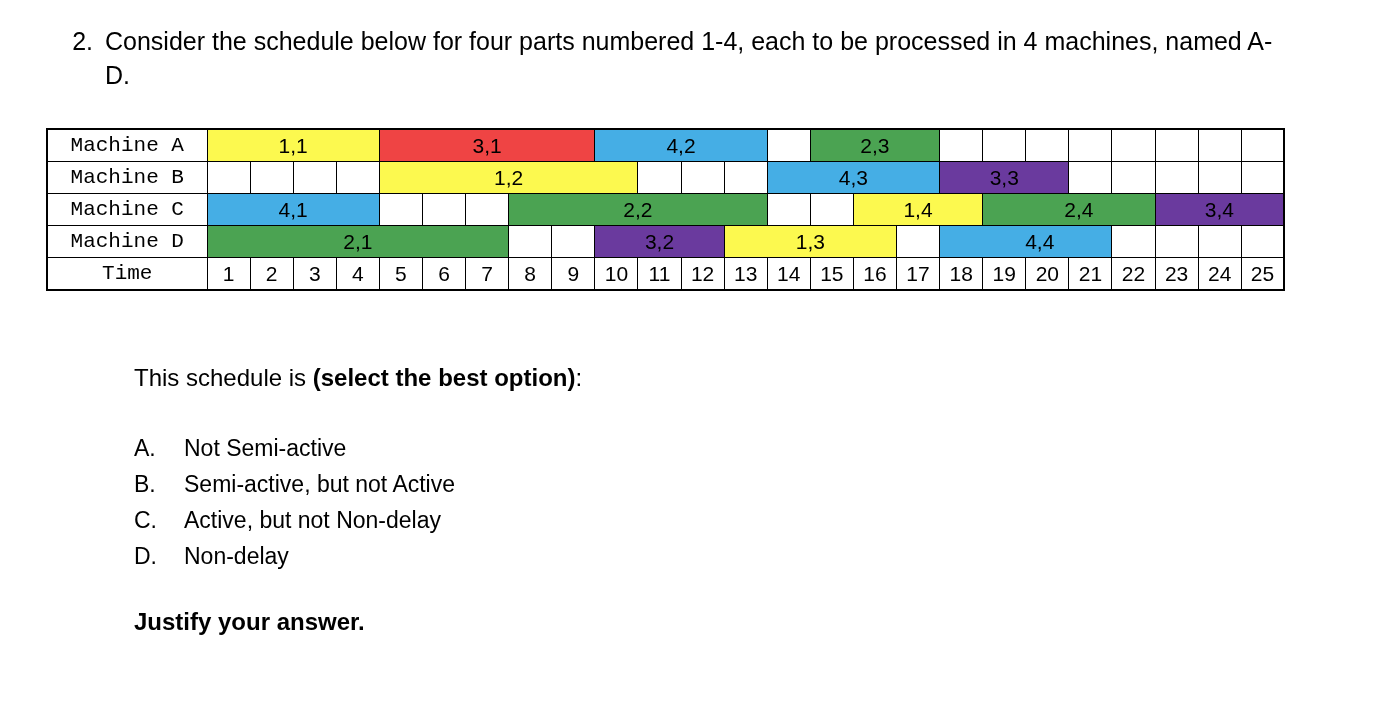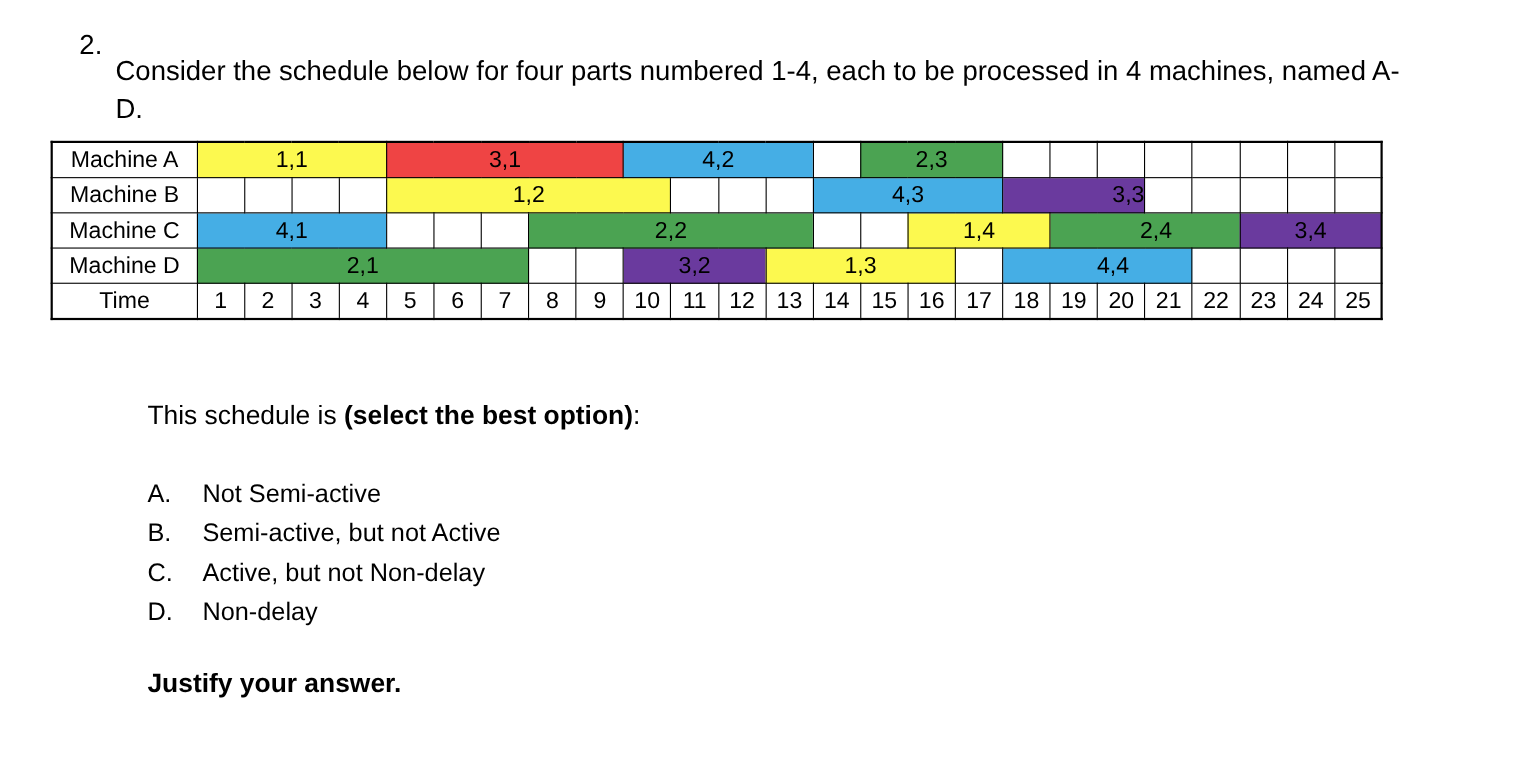--- a/index.html
+++ b/index.html
@@ -31,21 +31,20 @@
     flex: 0 0 45px;
     font-size: 25px;
     line-height: 34px;
     text-align: right;
     padding-right: 12px;
   }
   .q-text {
     font-size: 25px;
     line-height: 34px;
     flex: 1 1 auto;
-    margin-top: 24px;
   }
 
   
   .gantt-wrap {
     position: absolute;
     left: 46px;
     top: 128px;
   }
   table.gantt {
     border-collapse: collapse;
@@ -58,24 +57,25 @@
     padding: 0;
     margin: 0;
     text-align: center;
     vertical-align: middle;
     font-size: 21px;
     line-height: 31px;
     white-space: nowrap;
     background: #ffffff;
   }
   td.machine-label {
-    width: 132px;
+    width: 160px;
     text-align: left;
     padding-left: 7px;
     font-size: 21px;
+    font-family: Liberation Mono, monospace;
   }
   td.slot {
     width: 43.1px;
   }
   td.task {
     font-size: 20px;
   }
   td.time-cell {
     width: 43.1px;
     font-size: 20px;
@@ -150,21 +150,21 @@
           <td class="machine-label">Machine B</td>
           <td class="slot" style="background: rgb(255, 255, 255);"></td>
           <td class="slot" style="background: rgb(255, 255, 255);"></td>
           <td class="slot" style="background: rgb(255, 255, 255);"></td>
           <td class="slot" style="background: rgb(255, 255, 255);"></td>
           <td class="task" colspan="6" style="background: rgb(252, 249, 79);">1,2</td>
           <td class="slot" style="background: rgb(255, 255, 255);"></td>
           <td class="slot" style="background: rgb(255, 255, 255);"></td>
           <td class="slot" style="background: rgb(255, 255, 255);"></td>
           <td class="task" colspan="4" style="background: rgb(69, 174, 229);">4,3</td>
-          <td class="task" colspan="3" style="background: rgb(106, 58, 158); text-align: right;">3,3</td>
+          <td class="task" colspan="3" style="background: rgb(106, 58, 158);">3,3</td>
           <td class="slot" style="background: rgb(255, 255, 255);"></td>
           <td class="slot" style="background: rgb(255, 255, 255);"></td>
           <td class="slot" style="background: rgb(255, 255, 255);"></td>
           <td class="slot" style="background: rgb(255, 255, 255);"></td>
           <td class="slot" style="background: rgb(255, 255, 255);"></td>
         </tr>
         <tr>
           <td class="machine-label">Machine C</td>
           <td class="task" colspan="4" style="background: rgb(69, 174, 229); margin-left: 34px;">4,1</td>
           <td class="slot" style="background: rgb(255, 255, 255);"></td>

